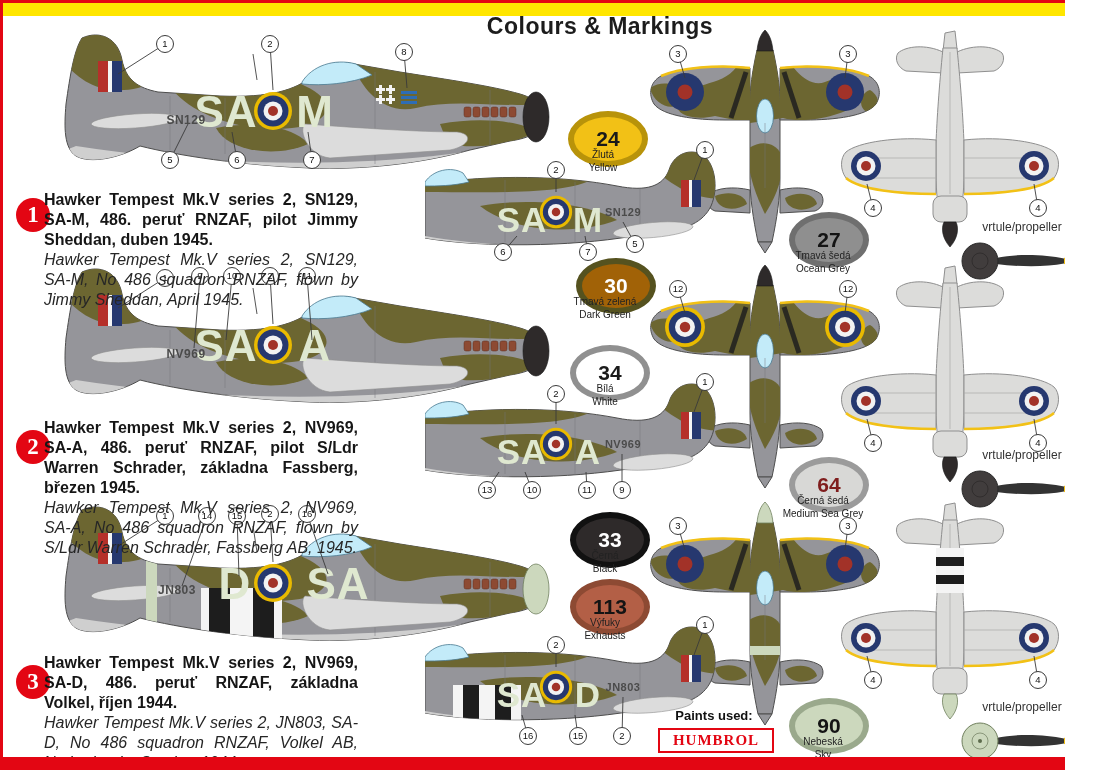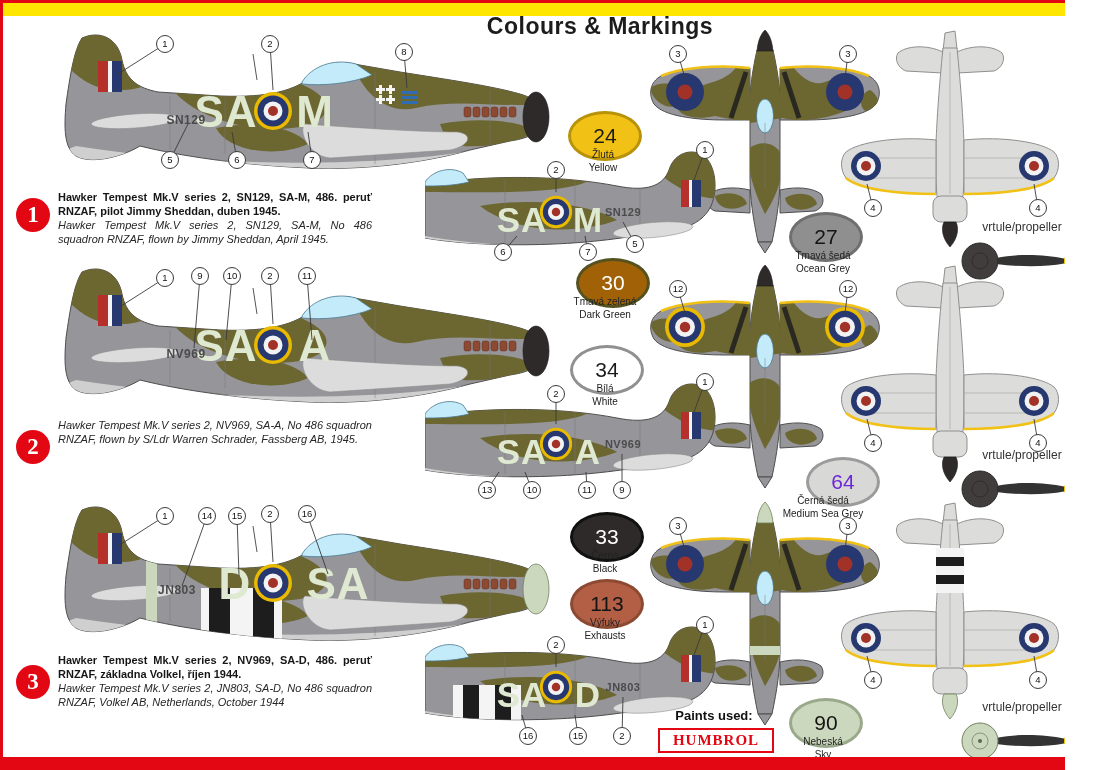--- a/index.html
+++ b/index.html
@@ -7,26 +7,26 @@
   
   .bar{position:absolute;}
   
   .title{position:absolute;left:400px;top:13px;width:400px;text-align:center;
          font-size:23px;font-weight:bold;color:#1c1c1c;letter-spacing:.5px;}
   
   .scheme-num{position:absolute;width:34px;height:34px;border-radius:50%;background:#e30613;
     color:#fff;display:flex;align-items:center;justify-content:center;
     font-family:"Liberation Serif",serif;font-weight:bold;font-size:23px;}
   
-  .tblock{position:absolute;left:58px;width:314px;font-size:11px;line-height:14px;color:#161616;}
+  .tblock{position:absolute;left:44px;width:314px;font-size:16px;line-height:20px;color:#161616;}
   .tblock .bold{font-weight:bold;text-align:justify;}
   .tblock .it{font-style:italic;color:#262626;text-align:justify;}
   
-  .swatch{position:absolute;width:68px;height:44px;border-radius:50%;border:3px solid #6d28d9;
-    display:flex;align-items:center;justify-content:center;font-size:21px;font-weight:normal;}
+  .swatch{position:absolute;width:68px;height:44px;border-radius:50%;border:6px solid #6d28d9;
+    display:flex;align-items:center;justify-content:center;font-size:21px;font-weight:bold;}
   .swatch-label{position:absolute;width:122px;text-align:center;font-size:10px;line-height:13px;color:#222;}
   
   .prop-label{position:absolute;width:130px;text-align:center;font-size:12px;color:#333;}
   
   .paints-used{position:absolute;left:652px;top:708px;width:124px;text-align:center;
     font-size:13px;font-weight:bold;color:#111;}
   .humbrol{position:absolute;left:658px;top:728px;width:112px;height:21px;border:2px solid #e30613;
     display:flex;align-items:center;justify-content:center;background:#fff;
     font-family:"Liberation Serif",serif;font-weight:bold;font-size:15px;color:#e30613;letter-spacing:1px;}
   
@@ -230,21 +230,21 @@
     </div>
 
   <div class="swatch" style="left: 789px; top: 212px; background: rgb(143, 143, 143); color: rgb(20, 20, 20); border-color: rgb(111, 111, 111);">
       <span>27</span>
     </div>
   <div class="swatch-label" style="left:762px;top:249px">
     <div>Tmavá šedá</div>
       <div>Ocean Grey</div>
     </div>
 
-  <div class="swatch" style="left: 806px; top: 457px; background: rgb(216, 216, 214); color: #6d28d9; border-color: rgb(155, 155, 155);">
+  <div class="swatch" style="left: 789px; top: 457px; background: rgb(216, 216, 214); color: #7f1d1d; border-color: rgb(155, 155, 155);">
       <span>64</span>
     </div>
   <div class="swatch-label" style="left:762px;top:494px">
     <div>Černá šedá</div>
       <div>Medium Sea Grey</div>
     </div>
 
   <div class="swatch" style="left: 789px; top: 698px; background: rgb(204, 216, 189); color: rgb(20, 20, 20); border-color: rgb(154, 169, 140);">
       <span>90</span>
     </div>
@@ -627,20 +627,21 @@
     </div>
   <div class="tblock" style="top:190px">
     <div class="bold">Hawker Tempest Mk.V series 2, SN129, SA-M, 486.  peruť RNZAF, pilot Jimmy Sheddan,  duben 1945.</div>
     <div class="it">Hawker Tempest Mk.V series 2, SN129, SA-M, No 486 squadron RNZAF, flown by Jimmy Sheddan,  April 1945.</div>
   </div>
 
   <div class="scheme-num" style="left:16px;top:430px">
       <span>2</span>
     </div>
   <div class="tblock" style="top:418px">
+    <div class="bold">Hawker Tempest Mk.V series 2, NV969, SA-A, 486. peruť RNZAF, pilot  S/Ldr Warren Schrader, základna Fassberg, březen 1945.</div>
     <div class="it">Hawker Tempest Mk.V series 2, NV969, SA-A, No 486 squadron RNZAF, flown by S/Ldr Warren Schrader, Fassberg AB, 1945.</div>
   </div>
 
   <div class="scheme-num" style="left:16px;top:665px">
       <span>3</span>
     </div>
   <div class="tblock" style="top:653px">
     <div class="bold">Hawker Tempest Mk.V series 2, NV969, SA-D, 486. peruť RNZAF,  základna Volkel, říjen  1944.</div>
     <div class="it">Hawker Tempest Mk.V series 2, JN803, SA-D, No 486 squadron RNZAF, Volkel AB, Netherlands, October 1944</div>
   </div>

